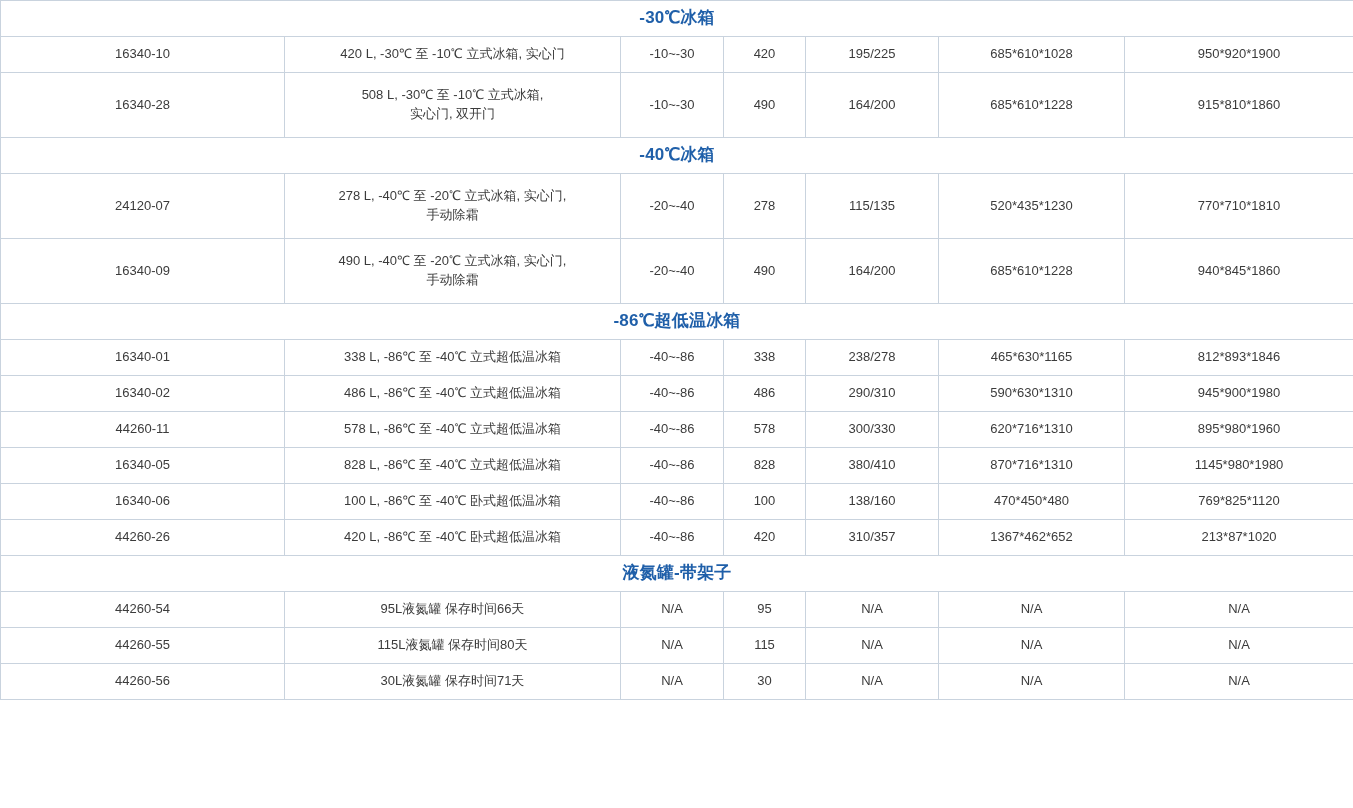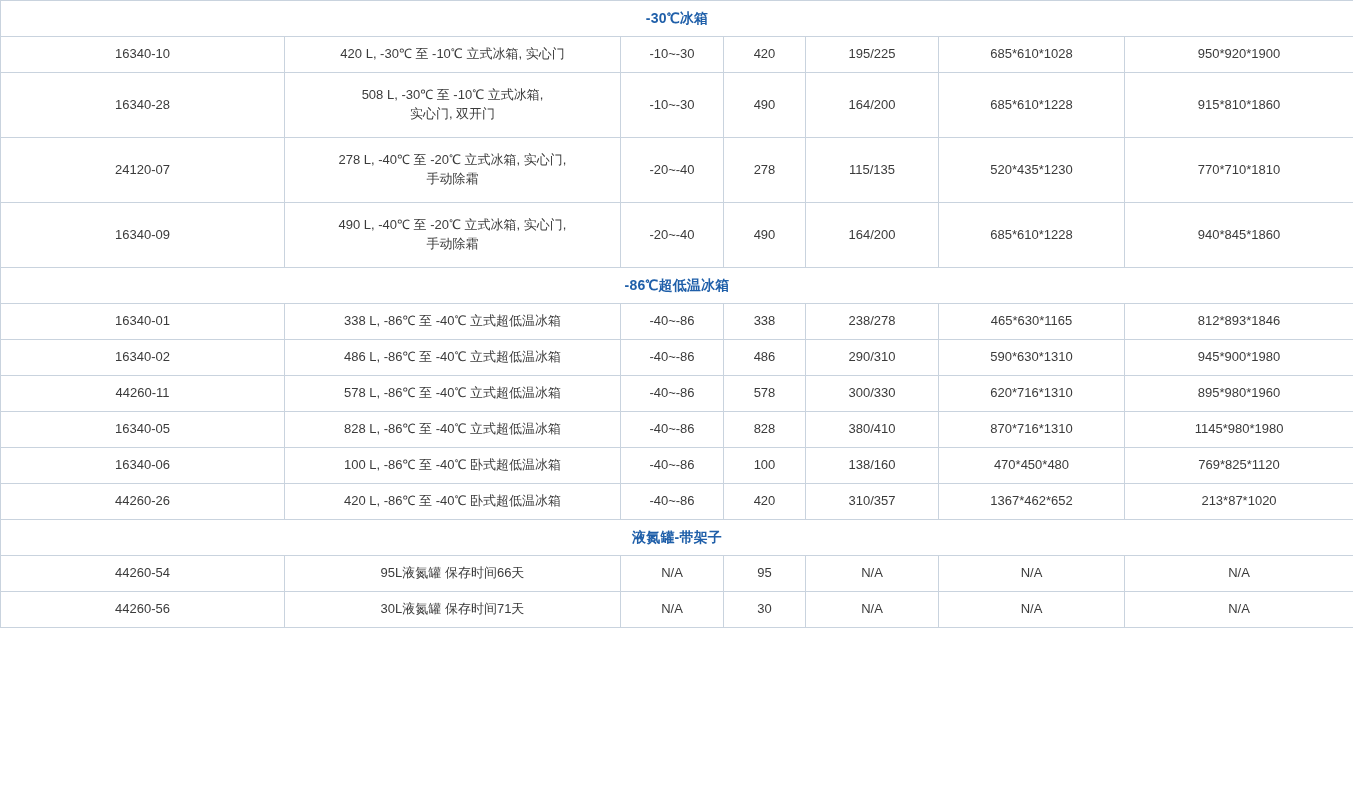--- a/index.html
+++ b/index.html
@@ -40,21 +40,21 @@
   col.c3 { width: 82px; }
   col.c4 { width: 133px; }
   col.c5 { width: 186px; }
   col.c6 { width: 229px; }
 
   tr.section-row td {
     font-weight: bold;
     color: #1f5fa9;
     background: #ffffff;
     height: 29px;
-    font-size: 14px;
+    font-size: 17px;
     letter-spacing: 0.2px;
   }
   tr.data-row td {
     height: 29px;
   }
   tr.data-row.tall td {
     height: 58px;
   }
   td.desc {
     line-height: 1.5;
@@ -89,20 +89,23 @@
         </tr>
         <tr class="data-row tall">
           <td>16340-28</td>
           <td class="desc">508 L, -30℃ 至 -10℃ 立式冰箱,<br>实心门, 双开门</td>
           <td>-10~-30</td>
           <td>490</td>
           <td>164/200</td>
           <td>685*610*1228</td>
           <td>915*810*1860</td>
         </tr>
+        <tr class="section-row">
+          <td colspan="7">-40℃冰箱</td>
+        </tr>
         <tr class="data-row tall">
           <td>24120-07</td>
           <td class="desc">278 L, -40℃ 至 -20℃ 立式冰箱, 实心门,<br>手动除霜</td>
           <td>-20~-40</td>
           <td>278</td>
           <td>115/135</td>
           <td>520*435*1230</td>
           <td>770*710*1810</td>
         </tr>
         <tr class="data-row tall">
@@ -177,20 +180,29 @@
         <tr class="data-row">
           <td>44260-54</td>
           <td class="desc">95L液氮罐 保存时间66天</td>
           <td>N/A</td>
           <td>95</td>
           <td>N/A</td>
           <td>N/A</td>
           <td>N/A</td>
         </tr>
         <tr class="data-row">
+          <td>44260-55</td>
+          <td class="desc">115L液氮罐 保存时间80天</td>
+          <td>N/A</td>
+          <td>115</td>
+          <td>N/A</td>
+          <td>N/A</td>
+          <td>N/A</td>
+        </tr>
+        <tr class="data-row">
           <td>44260-56</td>
           <td class="desc">30L液氮罐 保存时间71天</td>
           <td>N/A</td>
           <td>30</td>
           <td>N/A</td>
           <td>N/A</td>
           <td>N/A</td>
         </tr>
       </tbody>
   </table>

